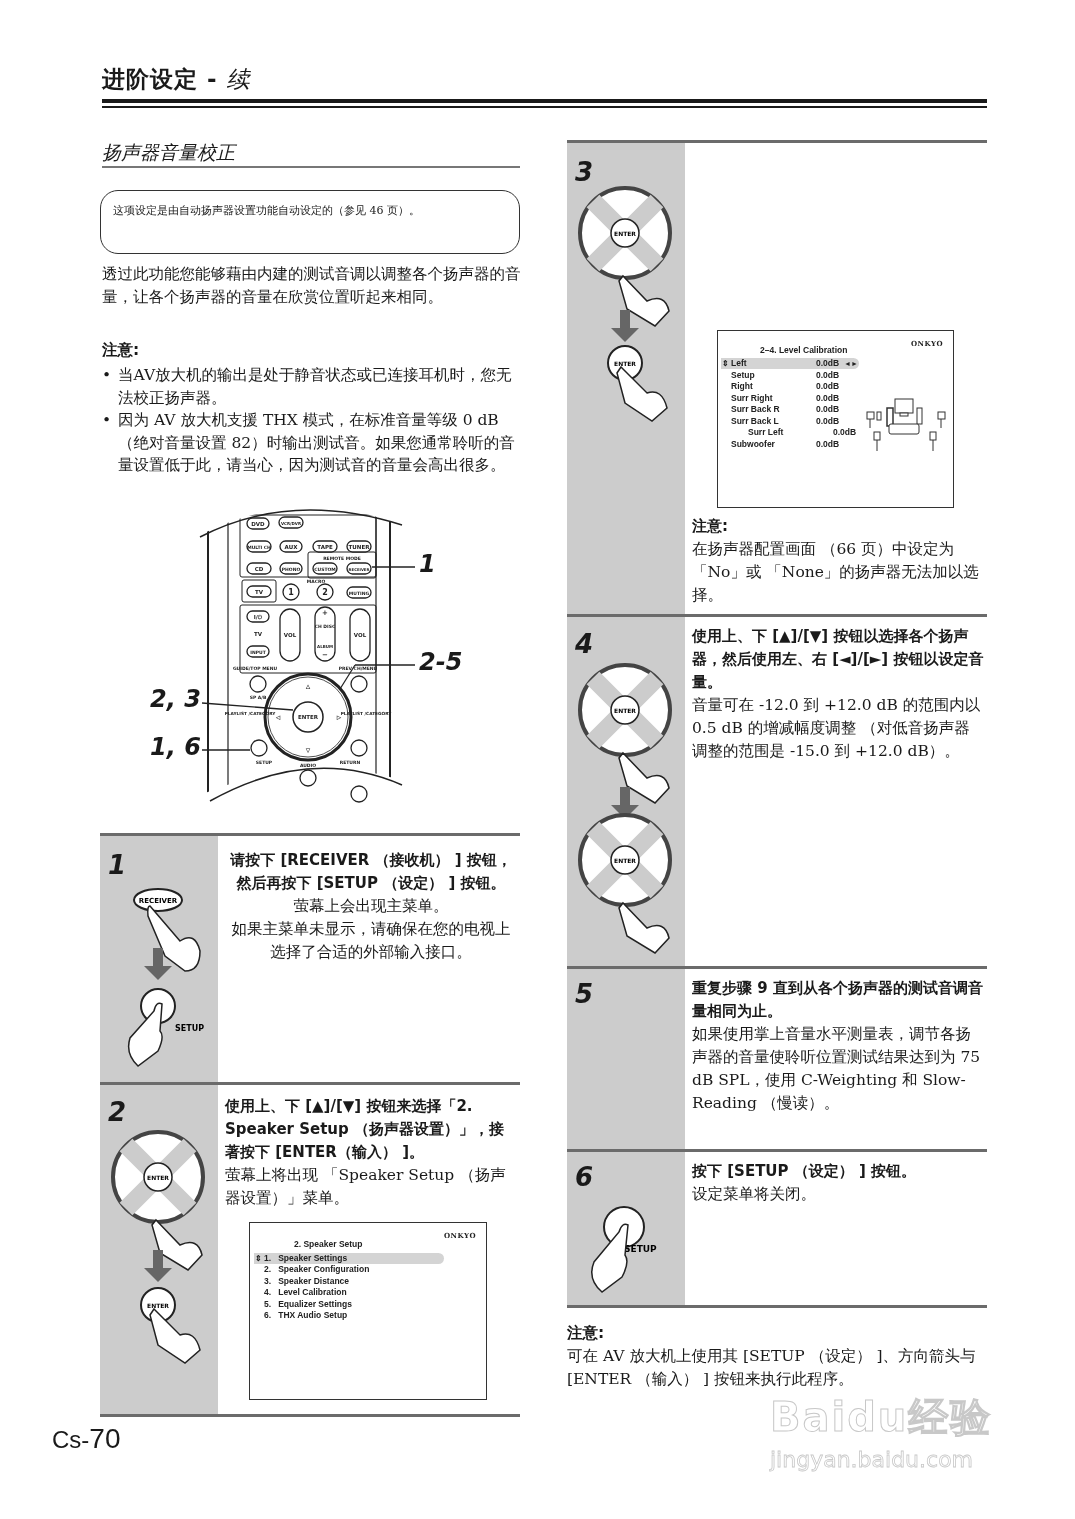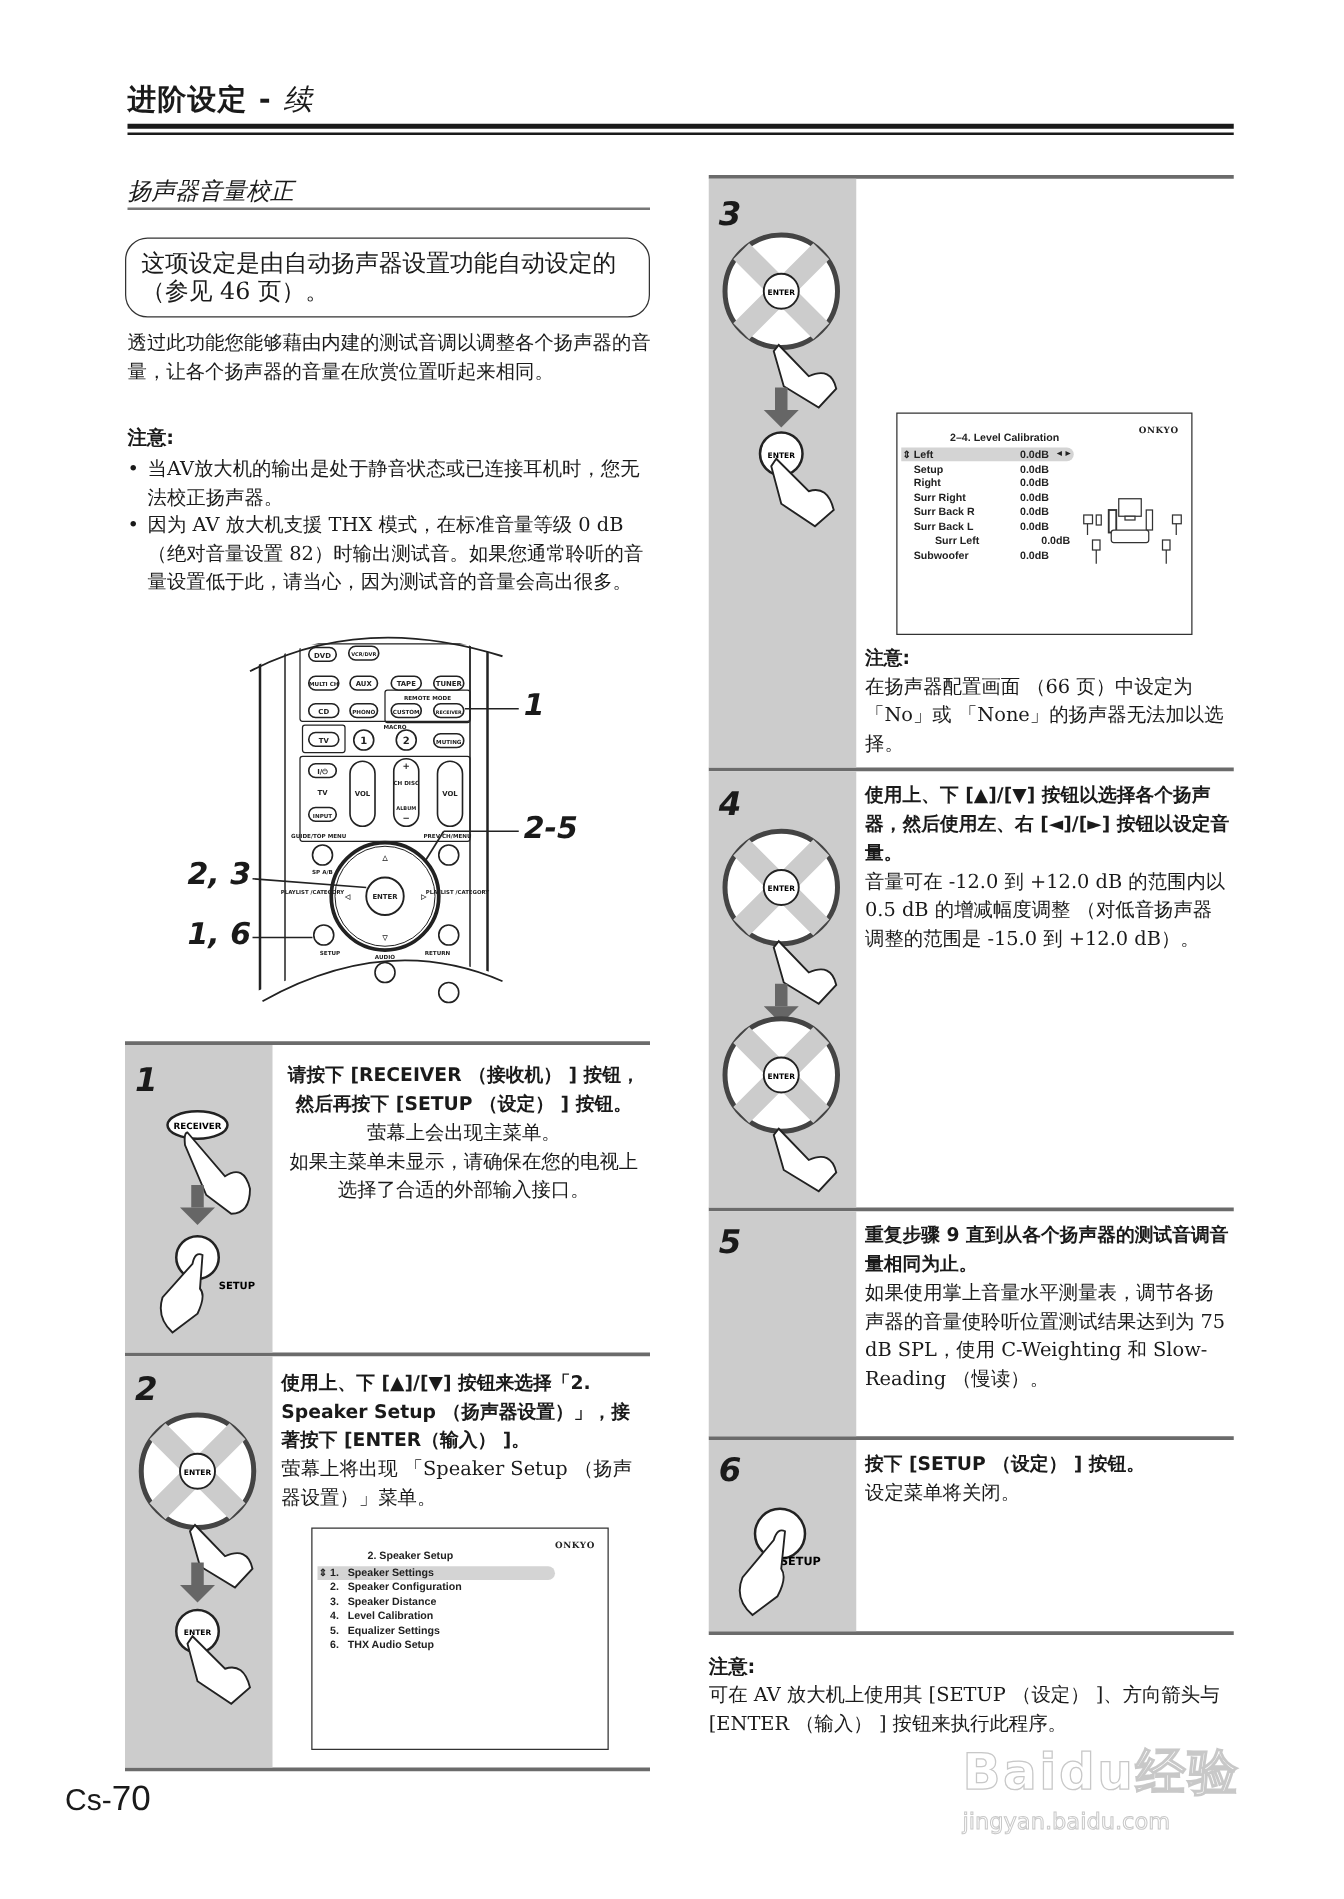--- a/index.html
+++ b/index.html
@@ -10,21 +10,21 @@
 
   
   #page-title { left: 102px; top: 64px; font-size: 23px; font-family: "DejaVu Sans", sans-serif; font-weight: bold; letter-spacing: 1px; }
   #page-title .cont { font-weight: normal; font-style: italic; }
   .rule-thick { left: 102px; top: 99px; width: 885px; height: 4px; background: #1a1a1a; }
   .rule-thin { left: 102px; top: 106px; width: 885px; height: 1.5px; background: #1a1a1a; }
 
   
   #section-title { left: 102px; top: 140px; font-size: 19px; font-style: italic; font-family: "DejaVu Sans", sans-serif; }
   .section-rule { left: 102px; top: 166px; width: 418px; height: 2px; background: #777; }
-  #info-box { left: 100px; top: 190px; width: 420px; height: 64px; border: 1.5px solid #333; border-radius: 18px; padding: 9px 12px; font-size: 19px; line-height: 22px; }
+  #info-box { left: 100px; top: 190px; width: 420px; height: 64px; border: 1.5px solid #333; border-radius: 18px; padding: 9px 12px; font-size: 11px; line-height: 22px; }
   .para { font-size: 15.5px; line-height: 23px; }
   #intro { left: 102px; top: 263px; width: 420px; }
   #note-label-1 { left: 102px; top: 340px; font-size: 15.5px; font-family: "DejaVu Sans", sans-serif; font-weight: bold; }
   .bullets { left: 102px; top: 364px; width: 420px; list-style: none; }
   .bullets li { position: relative; padding-left: 16px; font-size: 15.5px; line-height: 22.5px; }
   .bullets li::before { content: "•"; position: absolute; left: 0; top: 0; }
 
   
   #remote { left: 140px; top: 505px; width: 330px; height: 300px; }
   .callout { font-family: "DejaVu Sans", sans-serif; font-weight: bold; font-style: italic; font-size: 24px; }
@@ -328,14 +328,14 @@
 </div>
 
 <div class="abs para" style="left:567px; top:1322px; width:422px;">
   <div class="sans" style="font-weight:bold;">注意:</div>
   <div>可在 AV 放大机上使用其 [SETUP （设定） ]、方向箭头与 [ENTER （输入） ] 按钮来执行此程序。</div>
 </div>
 
 <div id="page-number" class="abs"><span class="prefix">Cs-</span><span>70</span></div>
 <div id="watermark" class="abs">
   <div style="font-size:40px; font-weight:bold; letter-spacing:2px; -webkit-text-stroke:1px #c8c8c8; color:transparent;">Baidu经验</div>
-  <div style="font-size:18px; -webkit-text-stroke:0.8px #c8c8c8; color:transparent; margin-top:2px;">jingyan.baidu.com</div>
+  <div style="font-size:22px; -webkit-text-stroke:0.8px #c8c8c8; color:transparent; margin-top:2px;">jingyan.baidu.com</div>
 </div>
 
 </body></html>

